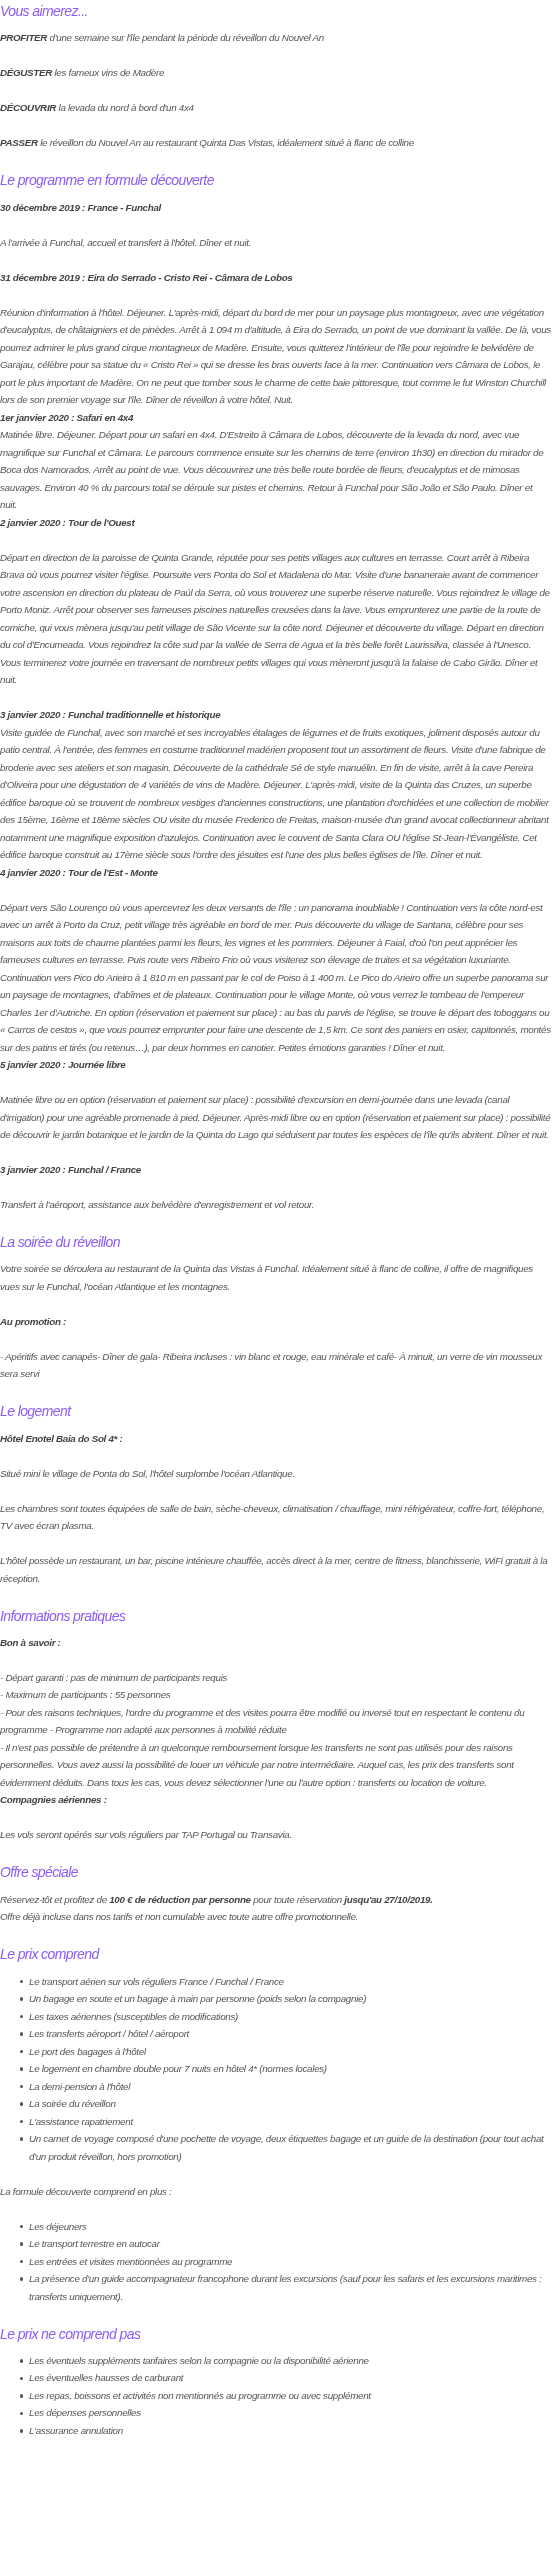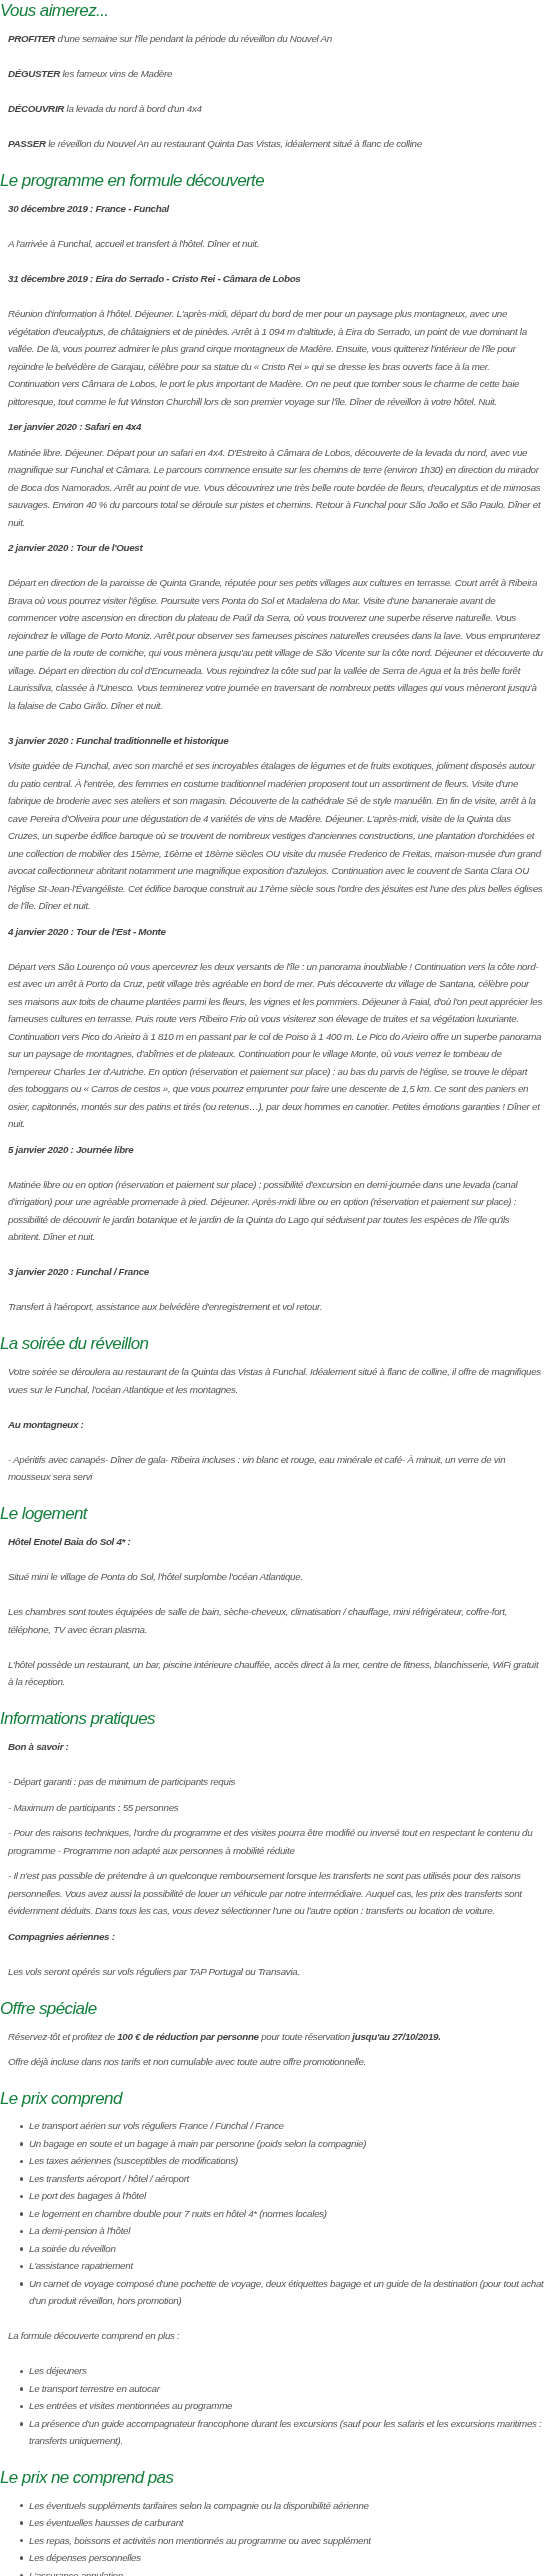--- a/index.html
+++ b/index.html
@@ -10,28 +10,28 @@
       font-size: 9.8px;
       line-height: 17.5px;
       color: #555555;
       letter-spacing: -0.3px;
     }
     .page { padding: 0 1.5px 0 0; }
     h2 {
       font-family: "Liberation Sans", sans-serif;
       font-style: italic;
       font-weight: normal;
-      color: #15803d;
-      font-size: 17px;
+      color: #8b5cf6;
+      font-size: 14px;
       line-height: 22px;
       margin: 0 0 7.3px 0;
       letter-spacing: -0.6px;
     }
     h2.first { margin-top: 0; }
-    p { margin: 8px; }
+    p { margin: 0; }
     .para { margin-bottom: 17.5px; }
     .tight { margin-bottom: 0; }
     b, .b { font-weight: bold; color: #444; }
     .day { font-weight: bold; color: #444; }
     .sec { margin-top: 10.2px; }
     ul {
       margin: 0 0 17.5px 0;
       padding: 0 0 0 29px;
       list-style: none;
     }
@@ -82,21 +82,21 @@
     <p class="para day">5 janvier 2020 : Journée libre</p>
     <p class="para">Matinée libre ou en option (réservation et paiement sur place) : possibilité d'excursion en demi-journée dans une levada (canal d'irrigation) pour une agréable promenade à pied. Déjeuner. Après-midi libre ou en option (réservation et paiement sur place) : possibilité de découvrir le jardin botanique et le jardin de la Quinta do Lago qui séduisent par toutes les espèces de l'île qu'ils abritent. Dîner et nuit.</p>
 
     <p class="para day">3 janvier 2020 : Funchal / France</p>
     <p class="para">Transfert à l'aéroport, assistance aux belvédère d'enregistrement et vol retour.</p>
   </section>
 
   <section class="sec">
     <h2>La soirée du réveillon</h2>
     <p class="para">Votre soirée se déroulera au restaurant de la Quinta das Vistas à Funchal. Idéalement situé à flanc de colline, il offre de magnifiques vues sur le Funchal, l'océan Atlantique et les montagnes.</p>
-    <p class="para day">Au montagneux :</p>
+    <p class="para day">Au promotion :</p>
     <p class="para">- Apéritifs avec canapés- Dîner de gala- Ribeira incluses : vin blanc et rouge, eau minérale et café- À minuit, un verre de vin mousseux sera servi</p>
   </section>
 
   <section class="sec">
     <h2>Le logement</h2>
     <p class="para day">Hôtel Enotel Baia do Sol 4* :</p>
     <p class="para">Situé mini le village de Ponta do Sol, l'hôtel surplombe l'océan Atlantique.</p>
     <p class="para">Les chambres sont toutes équipées de salle de bain, sèche-cheveux, climatisation / chauffage, mini réfrigérateur, coffre-fort, téléphone, TV avec écran plasma.</p>
     <p class="para">L'hôtel possède un restaurant, un bar, piscine intérieure chauffée, accès direct à la mer, centre de fitness, blanchisserie, WiFi gratuit à la réception.</p>
   </section>

